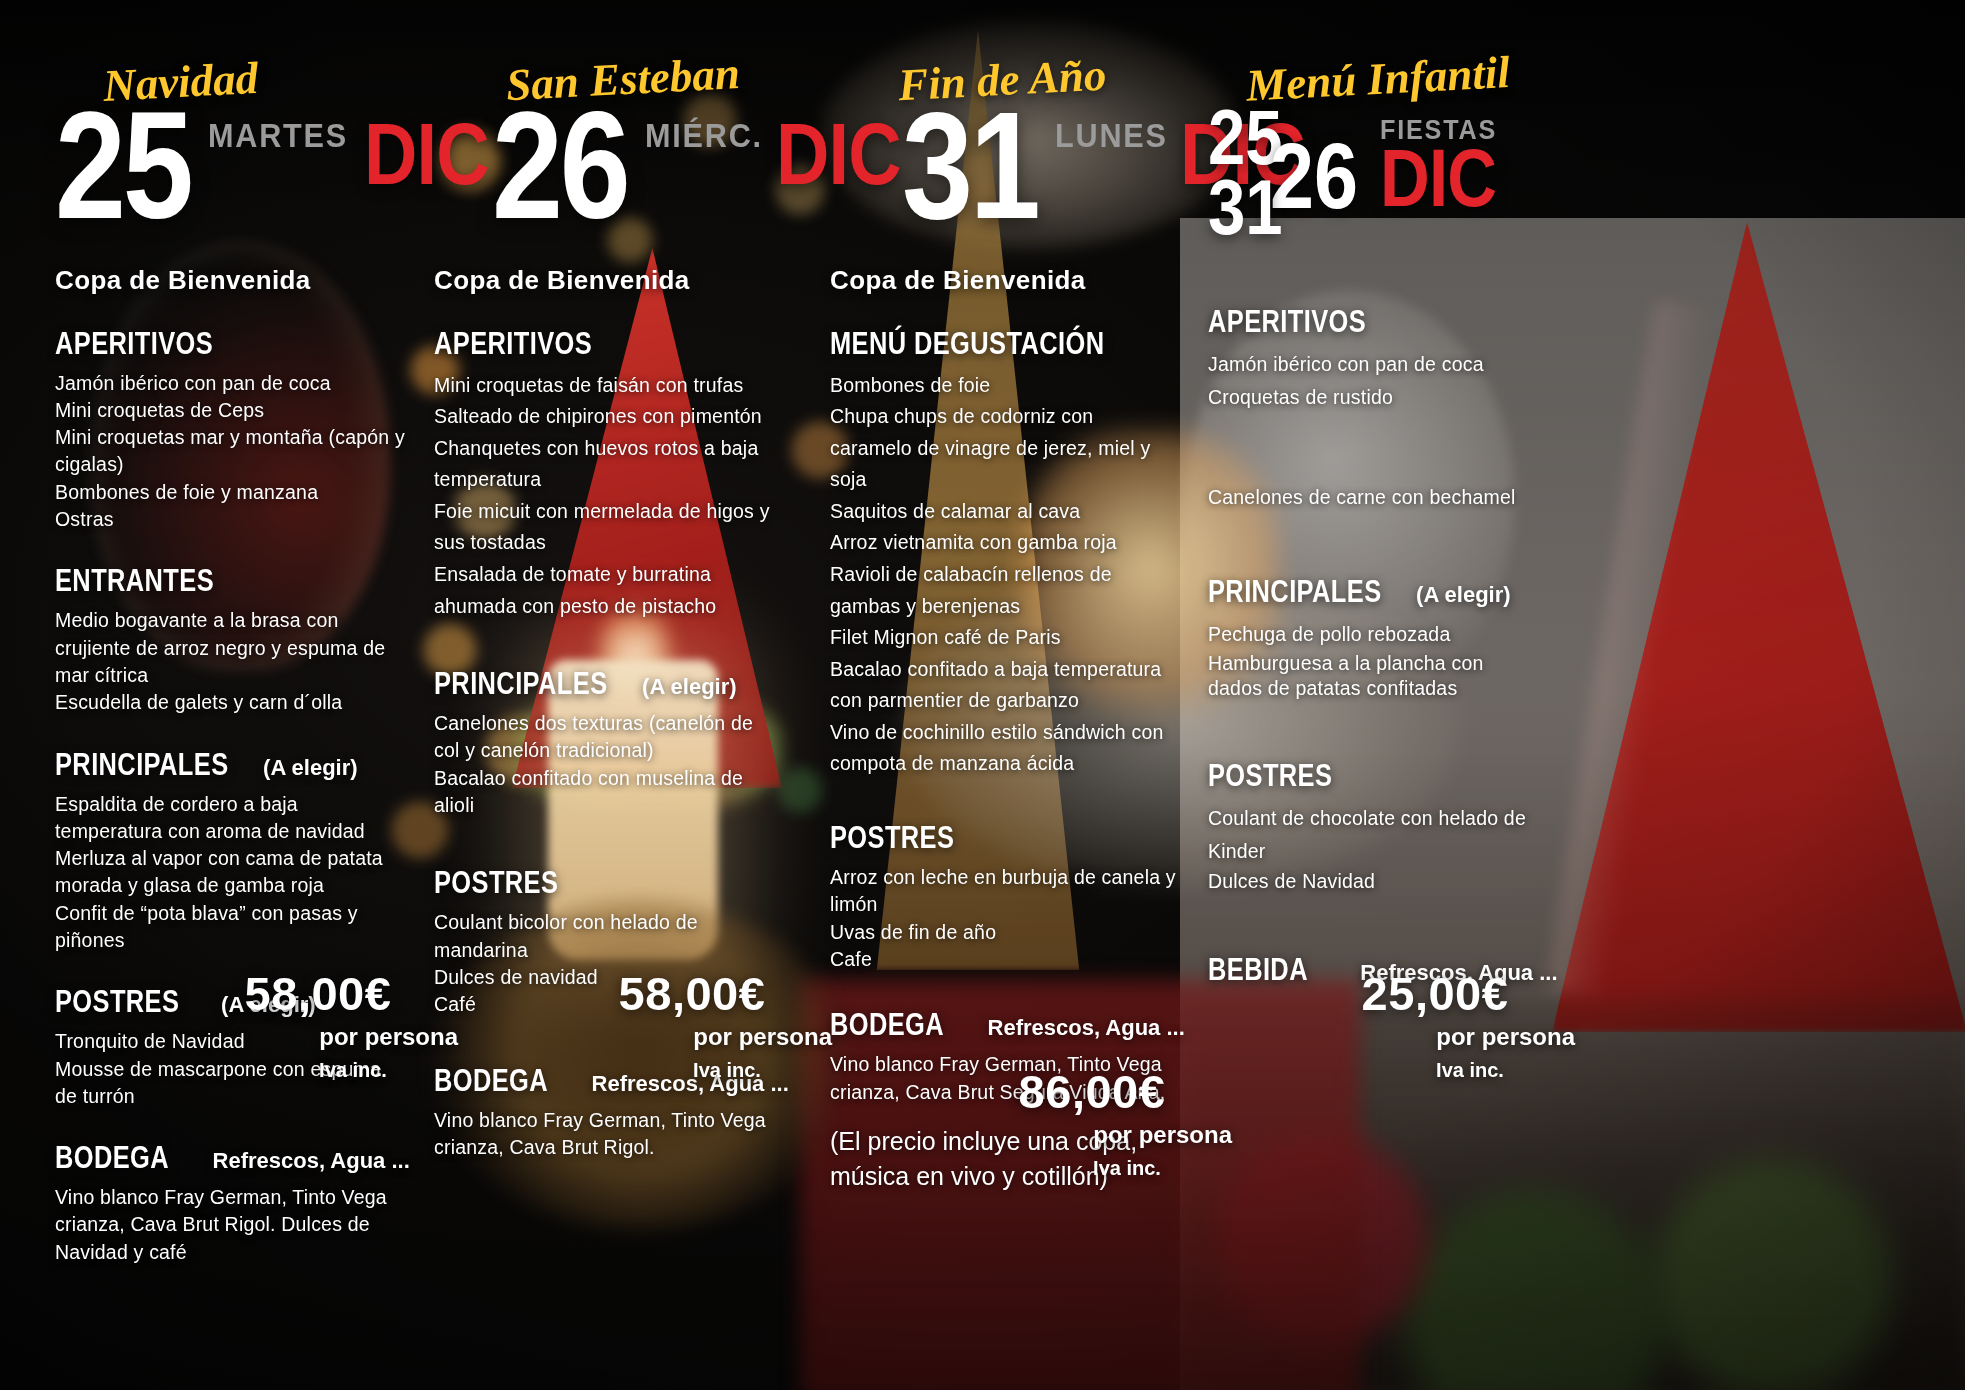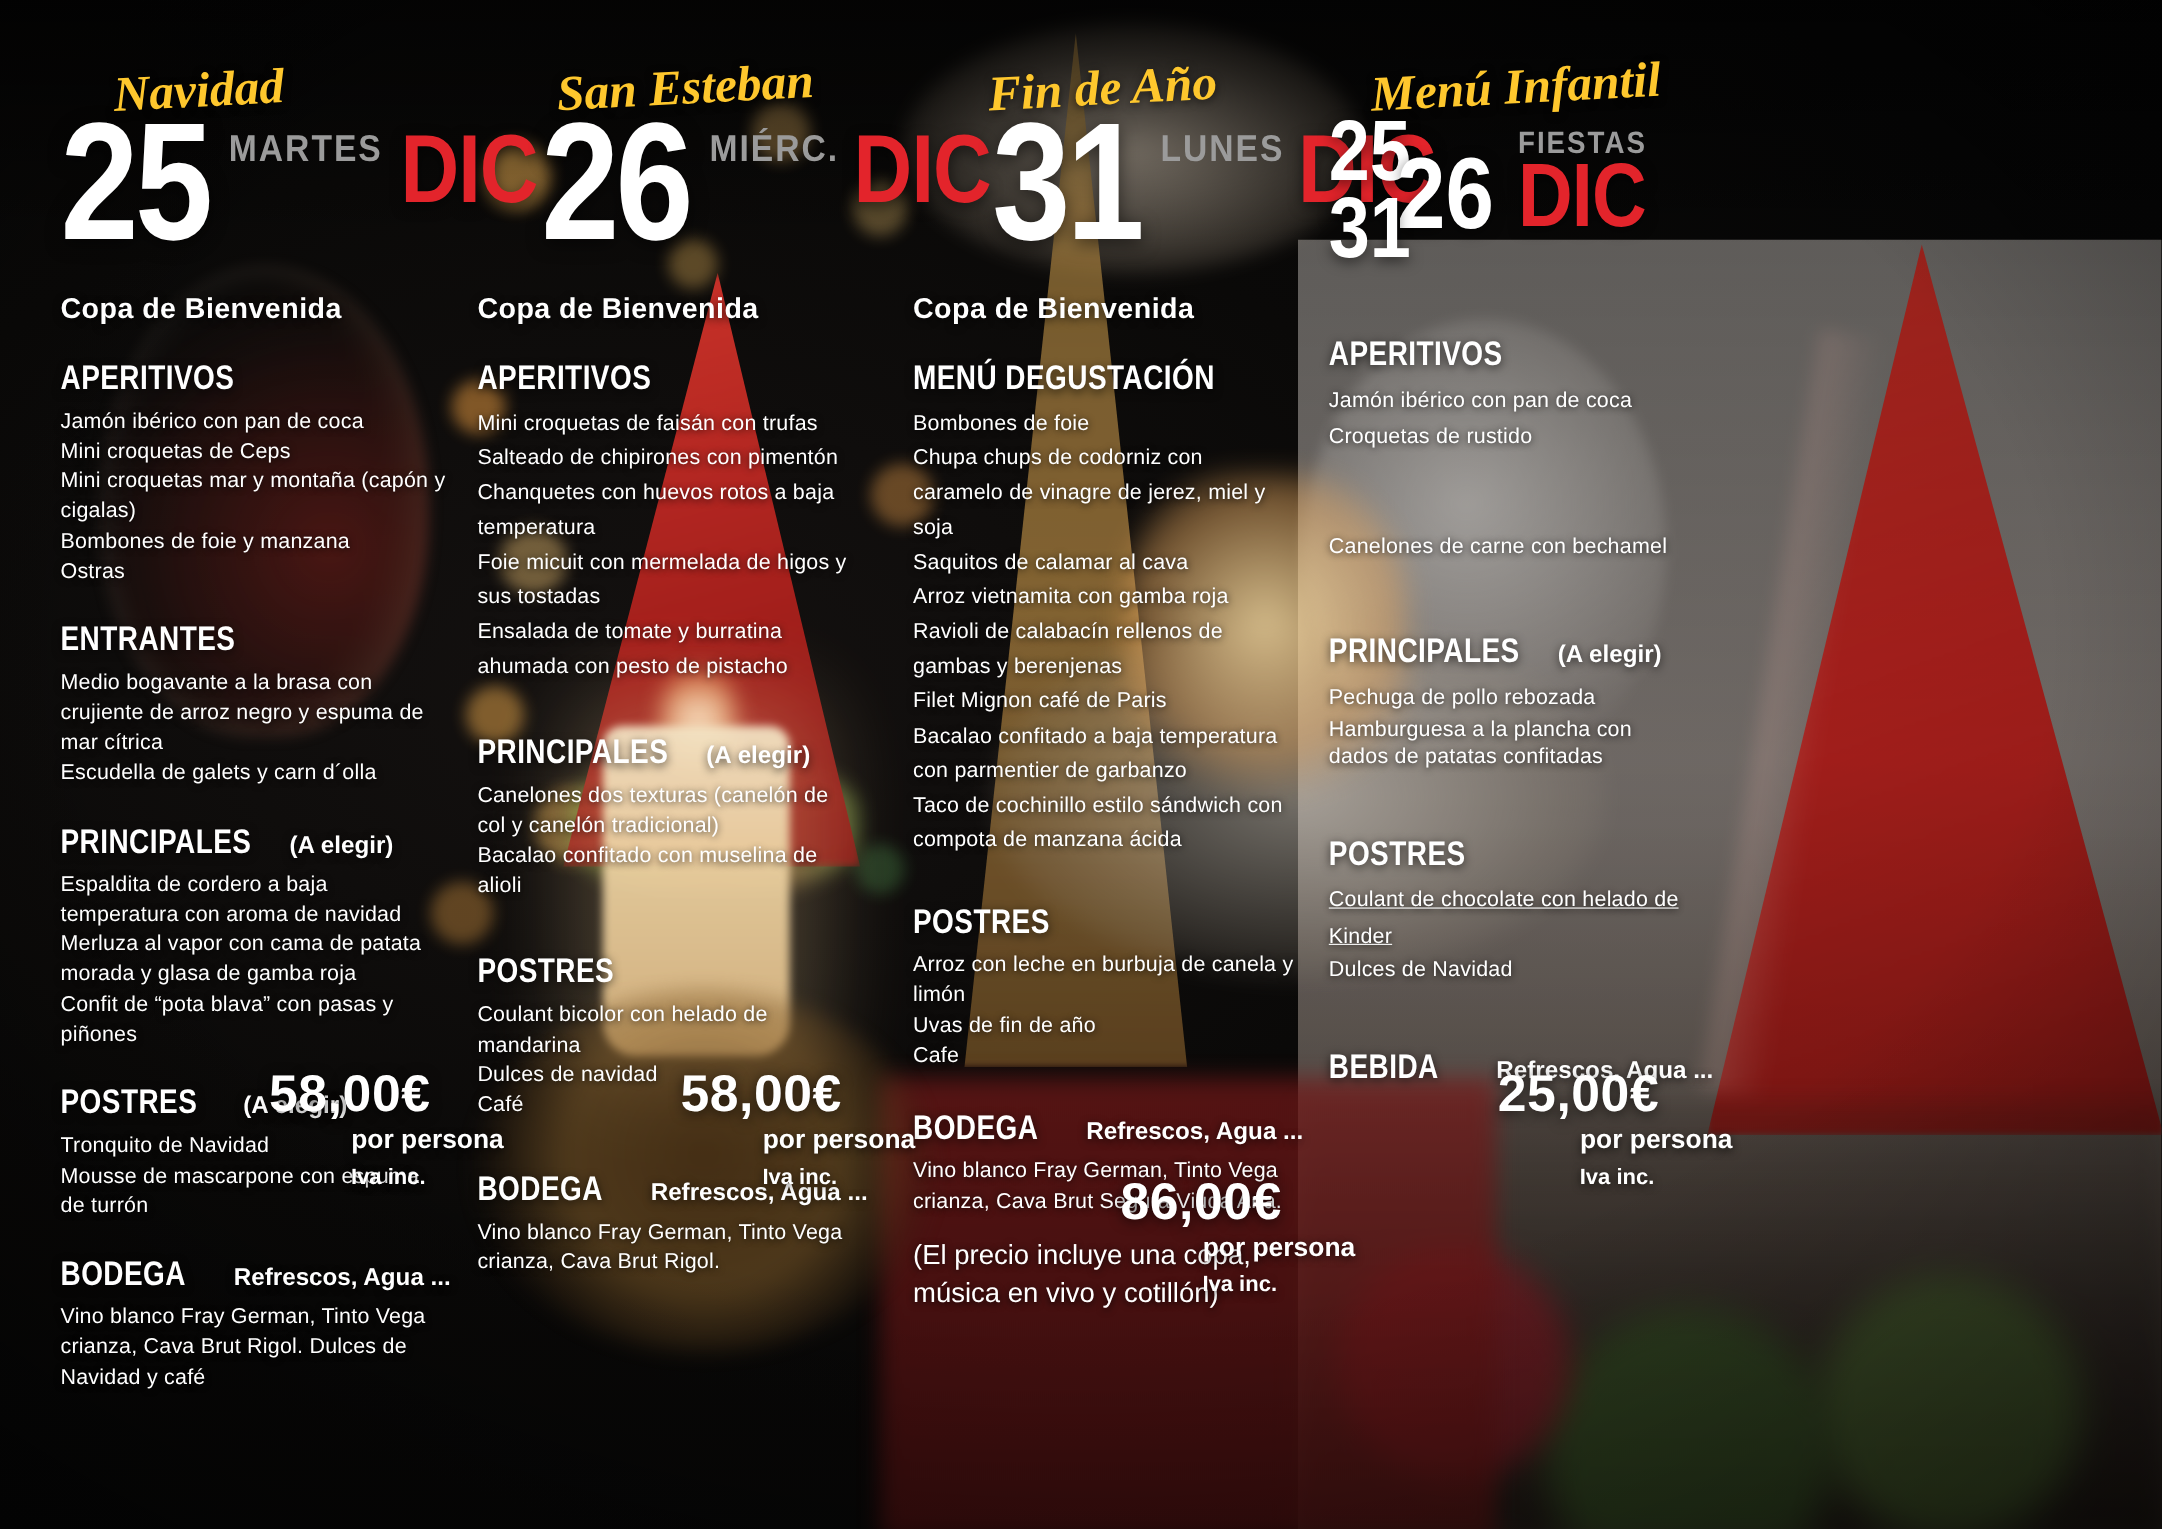--- a/index.html
+++ b/index.html
@@ -254,21 +254,21 @@
 
     <div class="sec sp">
       <div class="sec-head"><span class="sec-h">MENÚ DEGUSTACIÓN</span></div>
       <div class="item">Bombones de foie</div>
       <div class="item">Chupa chups de codorniz con caramelo de vinagre de jerez, miel y soja</div>
       <div class="item">Saquitos de calamar al cava</div>
       <div class="item">Arroz vietnamita con gamba roja</div>
       <div class="item">Ravioli de calabacín rellenos de gambas y berenjenas</div>
       <div class="item">Filet  Mignon café de Paris</div>
       <div class="item">Bacalao confitado a baja temperatura con parmentier de garbanzo</div>
-      <div class="item">Taco de cochinillo estilo sándwich con compota de manzana ácida</div>
+      <div class="item">Vino de cochinillo estilo sándwich con compota de manzana ácida</div>
     </div>
 
     <div class="sec" style="margin-top:40px;">
       <div class="sec-head"><span class="sec-h">POSTRES</span></div>
       <div class="item">Arroz con leche en burbuja de canela y limón</div>
       <div class="item">Uvas de fin de año</div>
       <div class="item">Cafe</div>
     </div>
 
     <div class="sec" style="margin-top:34px;">
@@ -310,21 +310,21 @@
       <div class="sec-head">
         <span class="sec-h">PRINCIPALES</span>
         <span class="sec-note">(A elegir)</span>
       </div>
       <div class="item" style="line-height:1.7;">Pechuga de pollo rebozada</div>
       <div class="item" style="line-height:1.32;">Hamburguesa a la plancha con dados de patatas confitadas</div>
     </div>
 
     <div class="sec" style="margin-top:56px;">
       <div class="sec-head"><span class="sec-h">POSTRES</span></div>
-      <div class="item" style="line-height:1.7;text-decoration:underline;">Coulant de chocolate con helado de Kinder</div>
+      <div class="item" style="line-height:1.7;">Coulant de chocolate con helado de Kinder</div>
       <div class="item">Dulces de Navidad</div>
     </div>
 
     <div class="sec" style="margin-top:56px;">
       <div class="sec-head">
         <span class="sec-h">BEBIDA</span>
         <span class="sec-note" style="margin-left:26px;">Refrescos, Agua ...</span>
       </div>
     </div>
   </section>

